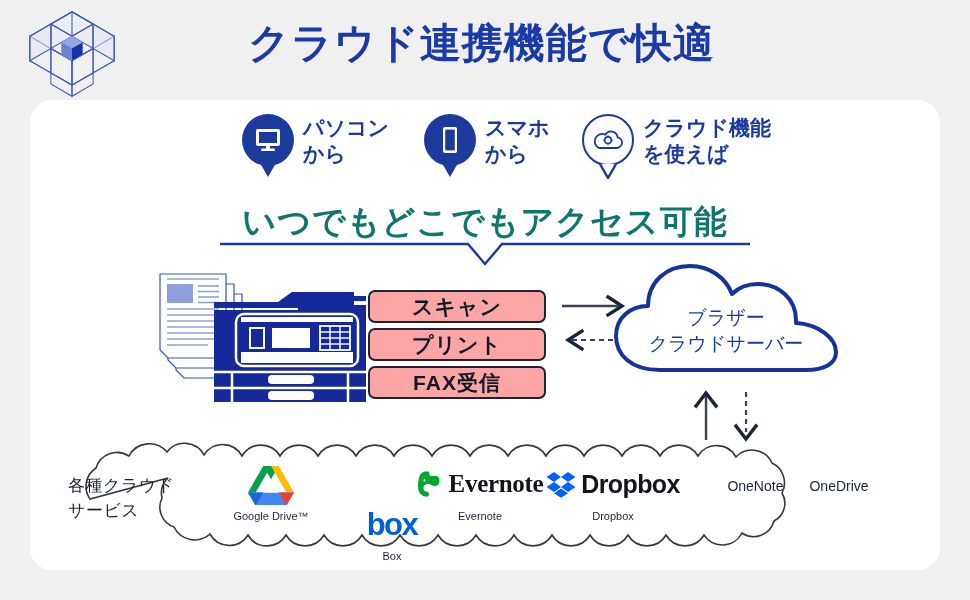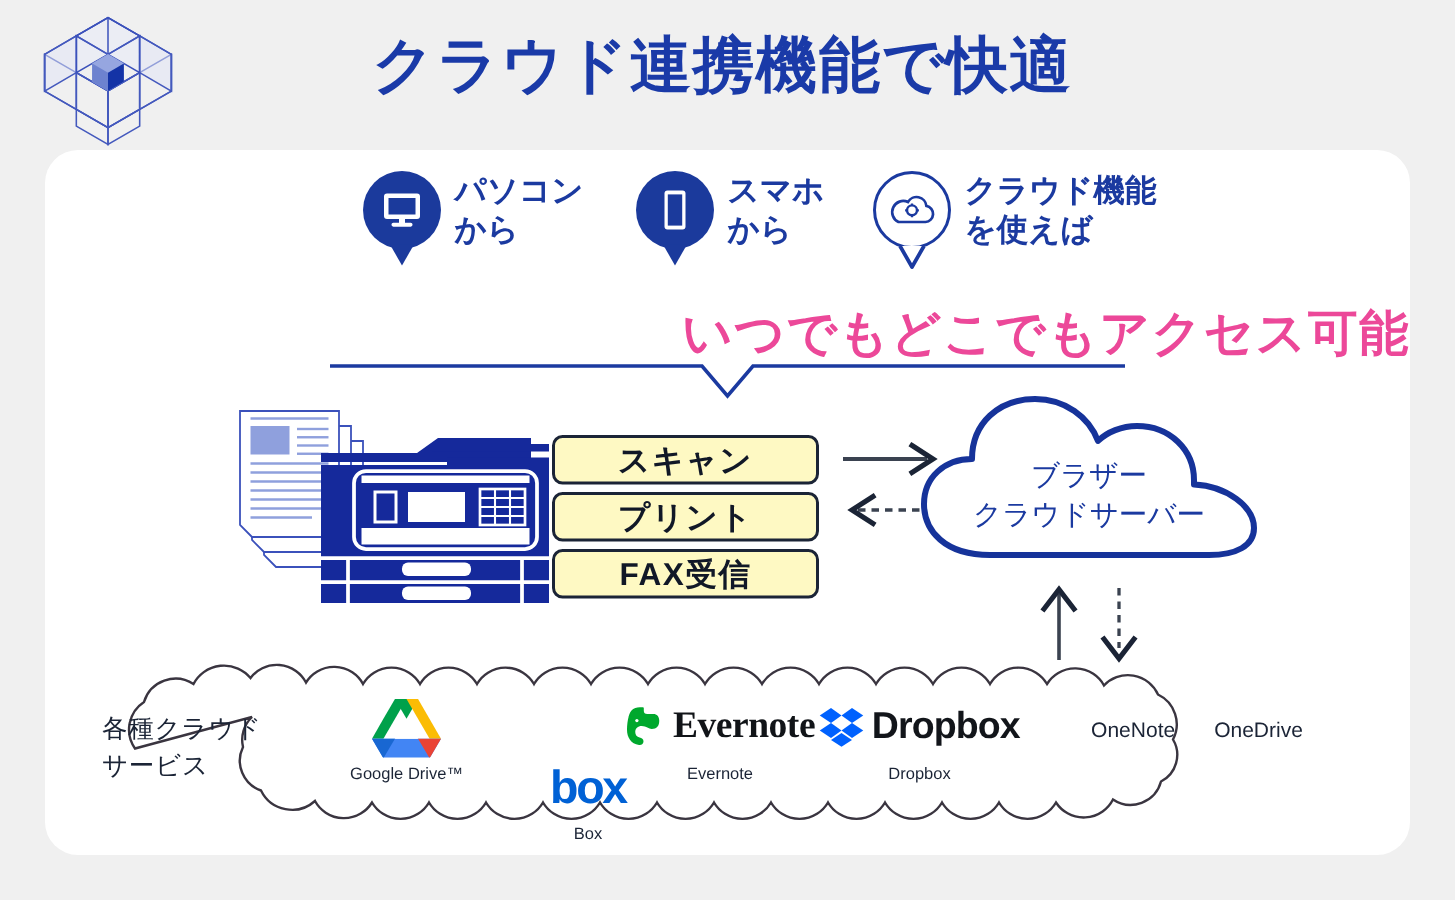--- a/index.html
+++ b/index.html
@@ -51,34 +51,34 @@
   }
   .pin-tail-outline { position: absolute; left: 50%; bottom: -16px; transform: translateX(-50%); }
   .pin-label {
     margin-left: 9px; color: #1b3aa0; font-weight: bold;
     font-size: 21px; line-height: 1.22; white-space: nowrap; padding-top: 1px;
   }
 
   
   .headline {
     position: absolute; left: 0; top: 100px; width: 910px;
-    text-align: right; font-size: 33px; font-weight: bold;
-    color: #ec4899; letter-spacing: 1px;
+    text-align: center; font-size: 33px; font-weight: bold;
+    color: #0f766e; letter-spacing: 1px;
   }
   .headline-rule { position: absolute; left: 190px; top: 140px; }
 
   
   .printer { position: absolute; left: 98px; top: 158px; }
 
   
   .func-boxes { position: absolute; left: 338px; top: 190px; width: 178px; }
   .func-box {
     width: 178px; height: 33px; margin-bottom: 5px;
     border: 2px solid #1b2436; border-radius: 7px;
-    background: #fef9c3;
+    background: #fca5a5;
     display: flex; align-items: center; justify-content: center;
     font-size: 21px; font-weight: bold; color: #111827; letter-spacing: 1px;
   }
 
   
   .mid-arrows { position: absolute; left: 530px; top: 192px; }
 
   
   .cloud-server { position: absolute; left: 578px; top: 158px; }
   .cloud-server-text {

